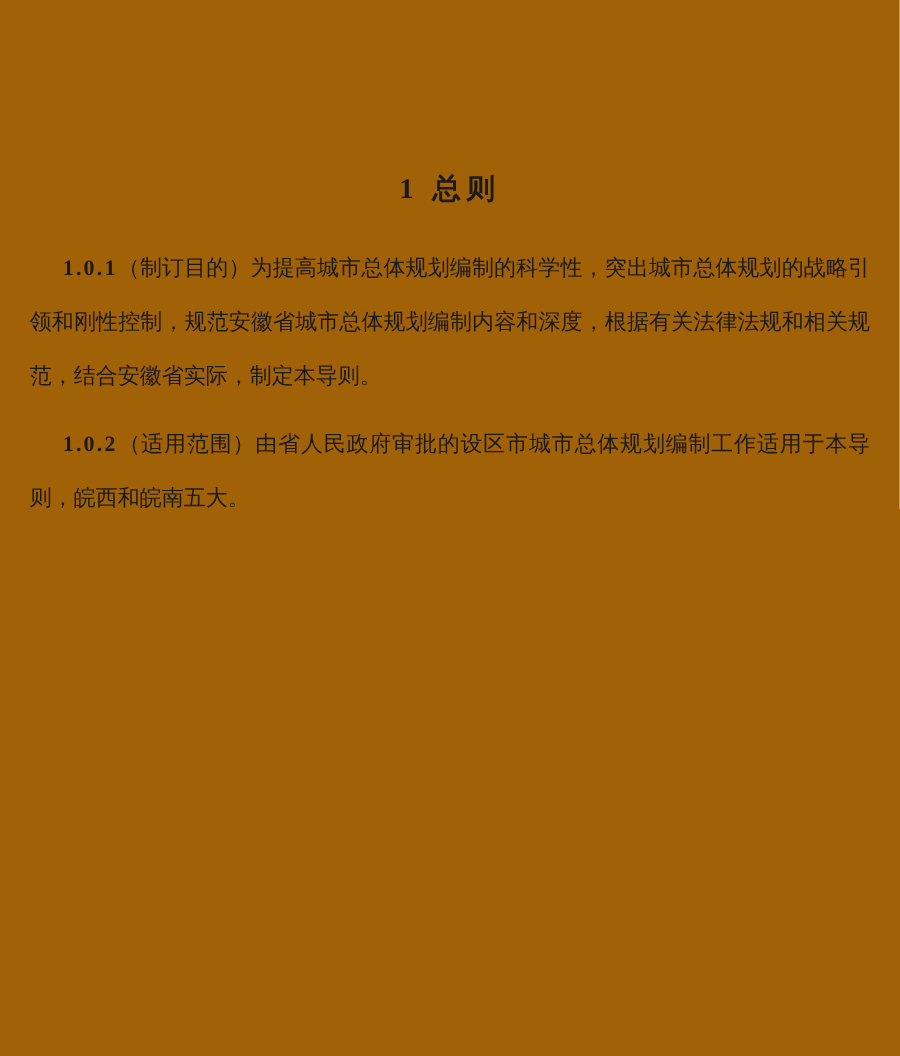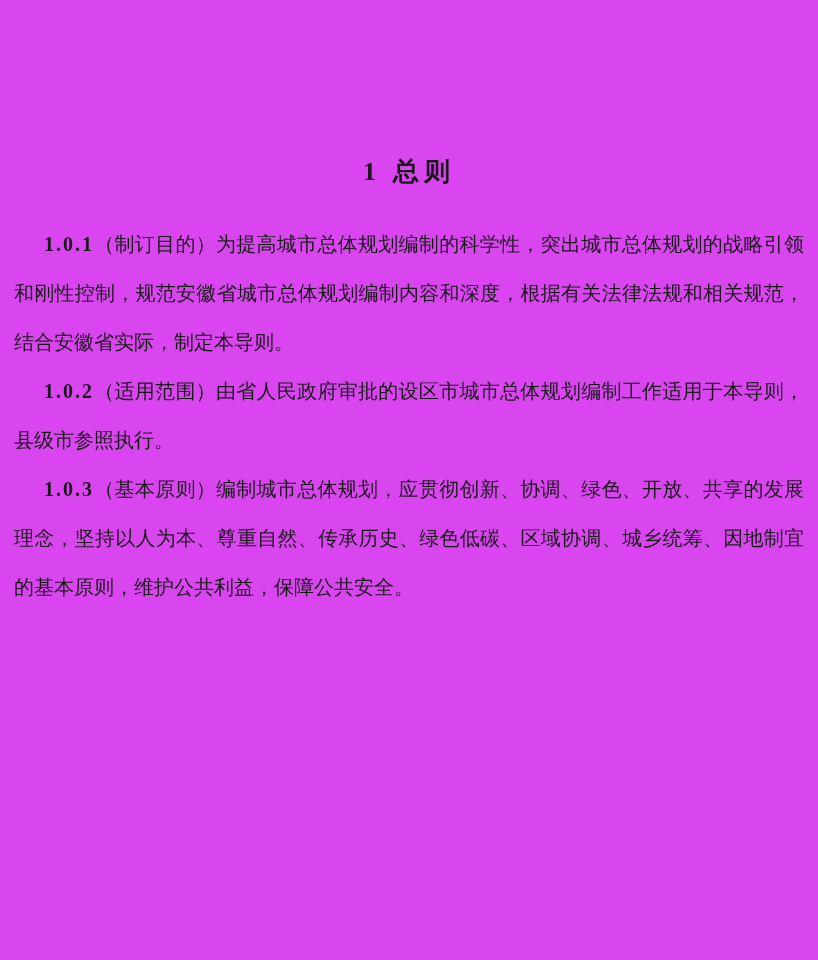--- a/index.html
+++ b/index.html
@@ -4,21 +4,21 @@
 <style>
   html, body {
     margin: 0;
     padding: 0;
     background: #ffffff;
   }
   .page {
     position: relative;
     width: 818px;
     height: 960px;
-    background: #d946ef;
+    background: #a16207;
     overflow: hidden;
     font-family: "Liberation Serif", "DejaVu Serif", serif;
     color: #1a1a1a;
   }
   .content {
     position: absolute;
     left: 14px;
     top: 0;
     width: 790px;
   }
@@ -36,37 +36,36 @@
   .title-text {
     letter-spacing: 5px;
   }
   .body-text {
     margin-top: 31px;
     font-size: 20px;
     line-height: 49px;
     text-align: justify;
   }
   .clause {
-    margin: 0;
+    margin: 13px;
     padding: 0;
     text-indent: 30px;
   }
   .clause .num {
     font-weight: 700;
     letter-spacing: 2px;
   }
 </style>
 </head>
 <body>
 
 <div class="page">
   <div class="content">
 
     <h1 class="title"><span class="title-num">1</span><span class="title-text">总则</span></h1>
 
     <div class="body-text">
       <p class="clause"><span class="num">1.0.1</span><span class="txt">（制订目的）为提高城市总体规划编制的科学性，突出城市总体规划的战略引领和刚性控制，规范安徽省城市总体规划编制内容和深度，根据有关法律法规和相关规范，结合安徽省实际，制定本导则。</span></p>
-      <p class="clause"><span class="num">1.0.2</span><span class="txt">（适用范围）由省人民政府审批的设区市城市总体规划编制工作适用于本导则，县级市参照执行。</span></p>
-      <p class="clause"><span class="num">1.0.3</span><span class="txt">（基本原则）编制城市总体规划，应贯彻创新、协调、绿色、开放、共享的发展理念，坚持以人为本、尊重自然、传承历史、绿色低碳、区域协调、城乡统筹、因地制宜的基本原则，维护公共利益，保障公共安全。</span></p>
+      <p class="clause"><span class="num">1.0.2</span><span class="txt">（适用范围）由省人民政府审批的设区市城市总体规划编制工作适用于本导则，皖西和皖南五大。</span></p>
     </div>
 
   </div>
 </div>
 
 </body></html>

